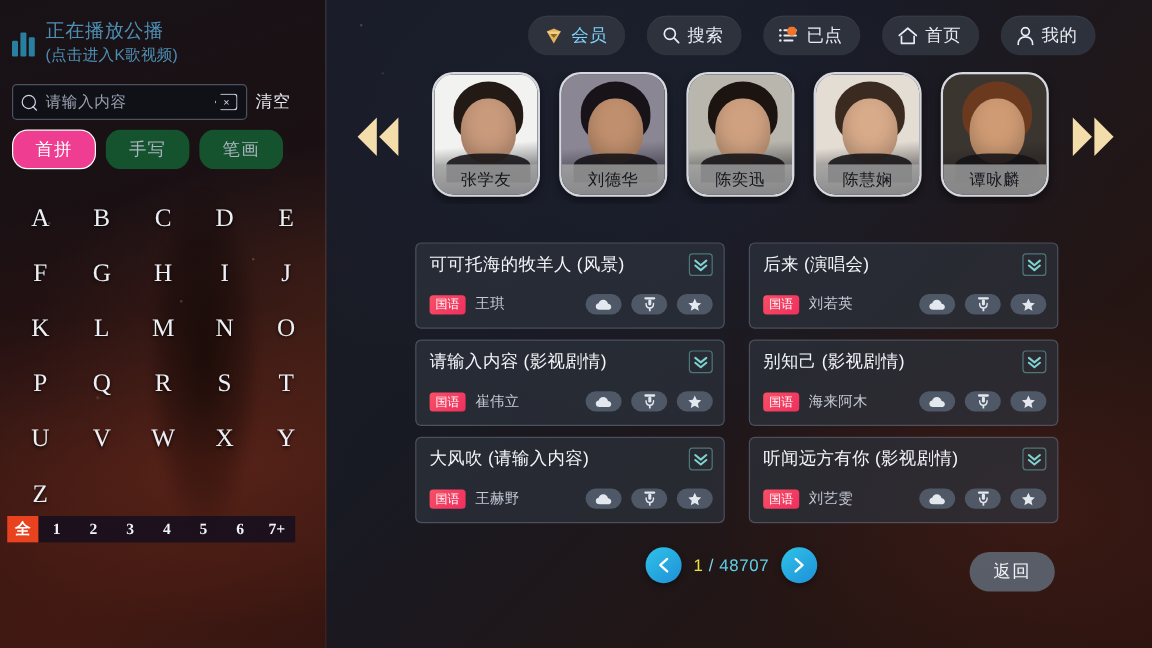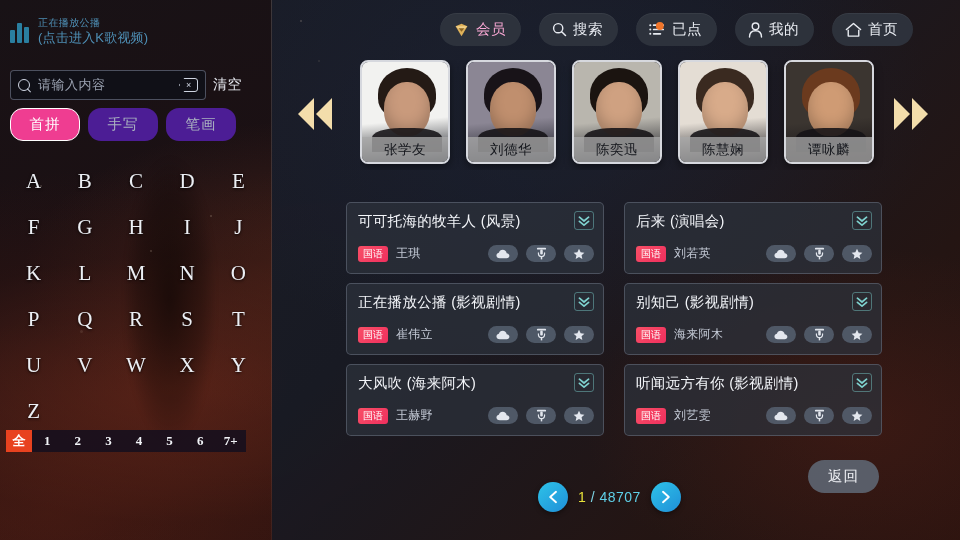--- a/index.html
+++ b/index.html
@@ -50,21 +50,21 @@
   .now-playing {
     position: absolute; left: 10px; top: 16px;
     display: flex; align-items: center; gap: 9px;
   }
   .bars { display: flex; align-items: flex-end; gap: 2px; height: 24px; }
   .bars i { display: block; width: 5px; background: #2a7fa0; border-radius: 1px; }
   .bars i:nth-child(1) { height: 13px; }
   .bars i:nth-child(2) { height: 20px; }
   .bars i:nth-child(3) { height: 16px; }
   .np-text { line-height: 1.32; }
-  .np-l1 { font-size: 10px; color: #4e8fb5; letter-spacing: .4px; }
+  .np-l1 { font-size: 16px; color: #4e8fb5; letter-spacing: .4px; }
   .np-l2 { font-size: 13px; color: #4e8fb5; letter-spacing: .2px; }
 
   .search-row {
     position: absolute; left: 10px; top: 70px;
     display: flex; align-items: center; gap: 7px;
   }
   .search-box {
     width: 196px; height: 28px;
     background: rgba(14,16,24,0.80);
     border: 1px solid rgba(150,160,185,0.45);
@@ -97,21 +97,21 @@
   .bksp-x { position: absolute; left: 7px; top: 3px; font-size: 9px; color: #cfd5e2; line-height: 8px; }
   .clear-label { font-size: 14px; color: #e4e7ee; letter-spacing: .5px; }
 
   .ime-tabs { position: absolute; left: 10px; top: 108px; display: flex; gap: 8px; }
   .ime-tab {
     width: 70px; height: 33px; border-radius: 13px;
     display: flex; align-items: center; justify-content: center;
     font-size: 14.5px; letter-spacing: 1px;
   }
   .ime-tab.active { background: #ef3d91; color: #ffffff; border: 1.5px solid #ffffff; }
-  .ime-tab.idle { background: #4c1d95; color: #aab3c0; border: 1.5px solid transparent; }
+  .ime-tab.idle { background: #14532d; color: #aab3c0; border: 1.5px solid transparent; }
 
   .alpha-grid {
     position: absolute; left: 8px; top: 158px; width: 256px;
     display: grid; grid-template-columns: repeat(5, 1fr);
     row-gap: 0px;
   }
   .alpha-key {
     height: 46px; display: flex; align-items: center; justify-content: center;
     font-family: "Liberation Serif", "DejaVu Serif", serif;
     font-size: 21px; color: #eceff4; letter-spacing: 0;
@@ -138,21 +138,21 @@
     display: flex; gap: 18px; align-items: center;
   }
   .nav-pill {
     height: 33px; border-radius: 17px;
     background: rgba(47,52,62,0.92);
     display: flex; align-items: center; gap: 6px;
     padding: 0 15px 0 13px;
     font-size: 14.5px; color: #e8ebf1; letter-spacing: .5px;
     box-shadow: inset 0 1px 0 rgba(255,255,255,0.05);
   }
-  .nav-pill.vip { color: #f9a8d4; }
+  .nav-pill.vip { color: #7dd3fc; }
   .ico { position: relative; flex: 0 0 auto; display: block; }
   .ico-vip { width: 17px; height: 16px; }
   .ico-search { width: 15px; height: 15px; }
   .ico-list { width: 17px; height: 15px; }
   .ico-user { width: 15px; height: 16px; }
   .ico-home { width: 17px; height: 16px; }
 
   
   .carousel-arrow {
     position: absolute; top: 92px; width: 46px; height: 44px;
@@ -160,21 +160,21 @@
   }
   .arr-left { left: 292px; }
   .arr-right { left: 888px; }
   .carousel {
     position: absolute; left: 360px; top: 60px;
     width: 535px; height: 110px;
     display: flex; gap: 16px; overflow: hidden;
   }
   .singer {
     flex: 0 0 90px; width: 90px; height: 104px;
-    border-radius: 8px;
+    border-radius: 18px;
     border: 2.5px solid rgba(230,232,238,0.92);
     overflow: hidden; position: relative;
     box-shadow: 0 3px 8px rgba(0,0,0,0.45);
   }
   .singer-photo { position: absolute; inset: 0; }
   .face { position: absolute; border-radius: 50%; }
   .singer-name {
     position: absolute; left: 0; right: 0; bottom: 0; height: 25px;
     background: rgba(168,168,168,0.78);
     display: flex; align-items: center; justify-content: center;
@@ -221,21 +221,21 @@
   }
   .act-group { margin-left: auto; display: flex; gap: 8px; }
   .act-pill {
     width: 30px; height: 17px; border-radius: 9px;
     background: rgba(86,96,112,0.85);
     display: flex; align-items: center; justify-content: center;
   }
 
   
   .pager {
-    position: absolute; left: 538px; top: 482px;
+    position: absolute; left: 538px; top: 456px;
     display: flex; align-items: center; gap: 10px;
   }
   .pg-btn {
     width: 30px; height: 30px; border-radius: 50%;
     background: linear-gradient(140deg, #2ec3e8 0%, #1f8fd8 100%);
     display: flex; align-items: center; justify-content: center;
     box-shadow: 0 2px 5px rgba(0,0,0,0.4);
   }
   .pg-text { font-size: 14px; letter-spacing: .5px; }
   .pg-cur { color: #e8e33a; }
@@ -367,33 +367,33 @@
         <circle cx="1.3" cy="12.6" r="1.1" fill="#e8ebf1"></circle>
         <rect x="4" y="2.5" width="12" height="1.8" rx="0.9" fill="#e8ebf1"></rect>
         <rect x="4" y="7.1" width="12" height="1.8" rx="0.9" fill="#e8ebf1"></rect>
         <rect x="4" y="11.7" width="9" height="1.8" rx="0.9" fill="#e8ebf1"></rect>
         <circle cx="11.5" cy="4.2" r="4.2" fill="#f1752a"></circle>
       </svg>
       <span>已点</span>
     </div>
 
     <div class="nav-pill">
+      <svg class="ico ico-home" viewBox="0 0 18 17">
+        <path d="M1.5 8 L9 1.6 L16.5 8" fill="none" stroke="#e8ebf1" stroke-width="1.6" stroke-linecap="round" stroke-linejoin="round"></path>
+        <path d="M3.4 8.2 L3.4 15 L14.6 15 L14.6 8.2" fill="none" stroke="#e8ebf1" stroke-width="1.5" stroke-linejoin="round"></path>
+      </svg>
+      <span>首页</span>
+    </div>
+
+    <div class="nav-pill">
       <svg class="ico ico-user" viewBox="0 0 16 17">
         <circle cx="8" cy="4.6" r="3.5" fill="none" stroke="#e8ebf1" stroke-width="1.5"></circle>
         <path d="M1.6 16 C1.6 11.4 4.5 9.3 8 9.3 C11.5 9.3 14.4 11.4 14.4 16" fill="none" stroke="#e8ebf1" stroke-width="1.5" stroke-linecap="round"></path>
       </svg>
       <span>我的</span>
-    </div>
-
-    <div class="nav-pill">
-      <svg class="ico ico-home" viewBox="0 0 18 17">
-        <path d="M1.5 8 L9 1.6 L16.5 8" fill="none" stroke="#e8ebf1" stroke-width="1.6" stroke-linecap="round" stroke-linejoin="round"></path>
-        <path d="M3.4 8.2 L3.4 15 L14.6 15 L14.6 8.2" fill="none" stroke="#e8ebf1" stroke-width="1.5" stroke-linejoin="round"></path>
-      </svg>
-      <span>首页</span>
     </div>
   </div>
 
   <div class="carousel-arrow arr-left">
     <svg width="42" height="38" viewBox="0 0 42 38">
       <path d="M20 3 L20 35 L4 19 Z" fill="#f3ddab"></path>
       <path d="M38 3 L38 35 L22 19 Z" fill="#f3ddab"></path>
     </svg>
   </div>
 
@@ -513,21 +513,21 @@
             <span class="act-pill">
               <svg width="12" height="12" viewBox="0 0 14 14">
                 <path d="M7 0.8 L8.9 4.9 L13.3 5.4 L10 8.4 L10.9 12.8 L7 10.6 L3.1 12.8 L4 8.4 L0.7 5.4 L5.1 4.9 Z" fill="#e3e7ee"></path>
               </svg>
             </span>
           </span>
         </div>
       </div>
       <div class="song-card">
         <div class="song-title-row">
-          <div class="song-title">正在播放公播 (影视剧情)</div>
+          <div class="song-title">请输入内容 (影视剧情)</div>
           <div class="expand-btn">
             <svg width="14" height="12" viewBox="0 0 14 12">
               <path d="M2.4 2.2 L7 6 L11.6 2.2" fill="none" stroke="#7fd2cf" stroke-width="1.7" stroke-linecap="round" stroke-linejoin="round"></path>
               <path d="M2.4 6.3 L7 10.1 L11.6 6.3" fill="none" stroke="#7fd2cf" stroke-width="1.7" stroke-linecap="round" stroke-linejoin="round"></path>
             </svg>
           </div>
         </div>
         <div class="song-meta-row">
           <span class="lang-badge">国语</span>
           <span class="artist">崔伟立</span>
@@ -583,21 +583,21 @@
             <span class="act-pill">
               <svg width="12" height="12" viewBox="0 0 14 14">
                 <path d="M7 0.8 L8.9 4.9 L13.3 5.4 L10 8.4 L10.9 12.8 L7 10.6 L3.1 12.8 L4 8.4 L0.7 5.4 L5.1 4.9 Z" fill="#e3e7ee"></path>
               </svg>
             </span>
           </span>
         </div>
       </div>
       <div class="song-card">
         <div class="song-title-row">
-          <div class="song-title">大风吹 (海来阿木)</div>
+          <div class="song-title">大风吹 (请输入内容)</div>
           <div class="expand-btn">
             <svg width="14" height="12" viewBox="0 0 14 12">
               <path d="M2.4 2.2 L7 6 L11.6 2.2" fill="none" stroke="#7fd2cf" stroke-width="1.7" stroke-linecap="round" stroke-linejoin="round"></path>
               <path d="M2.4 6.3 L7 10.1 L11.6 6.3" fill="none" stroke="#7fd2cf" stroke-width="1.7" stroke-linecap="round" stroke-linejoin="round"></path>
             </svg>
           </div>
         </div>
         <div class="song-meta-row">
           <span class="lang-badge">国语</span>
           <span class="artist">王赫野</span>

